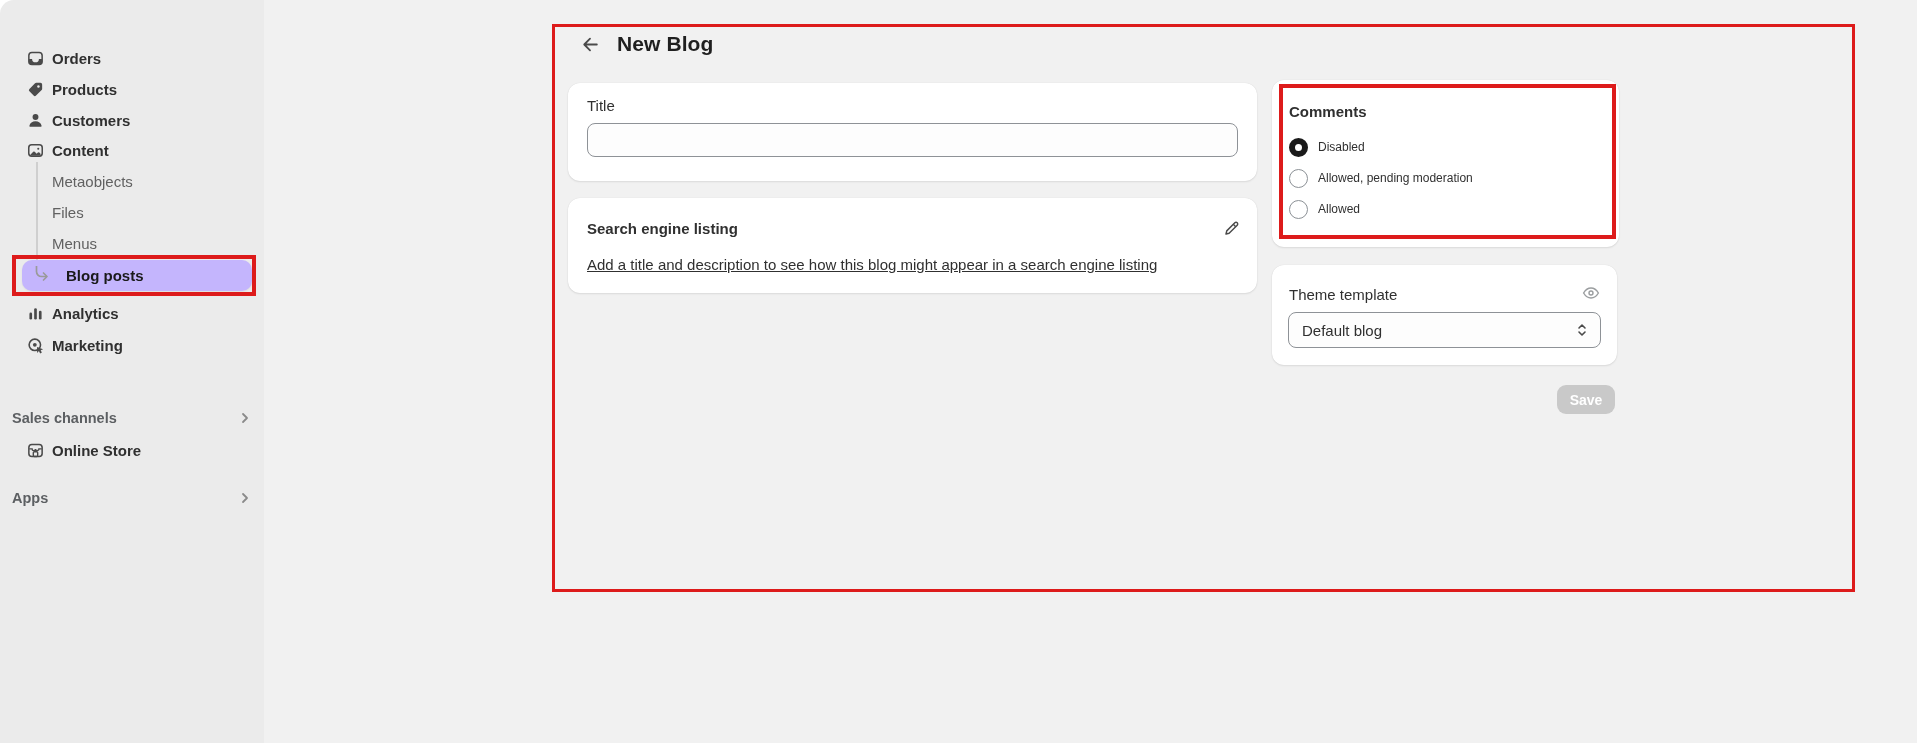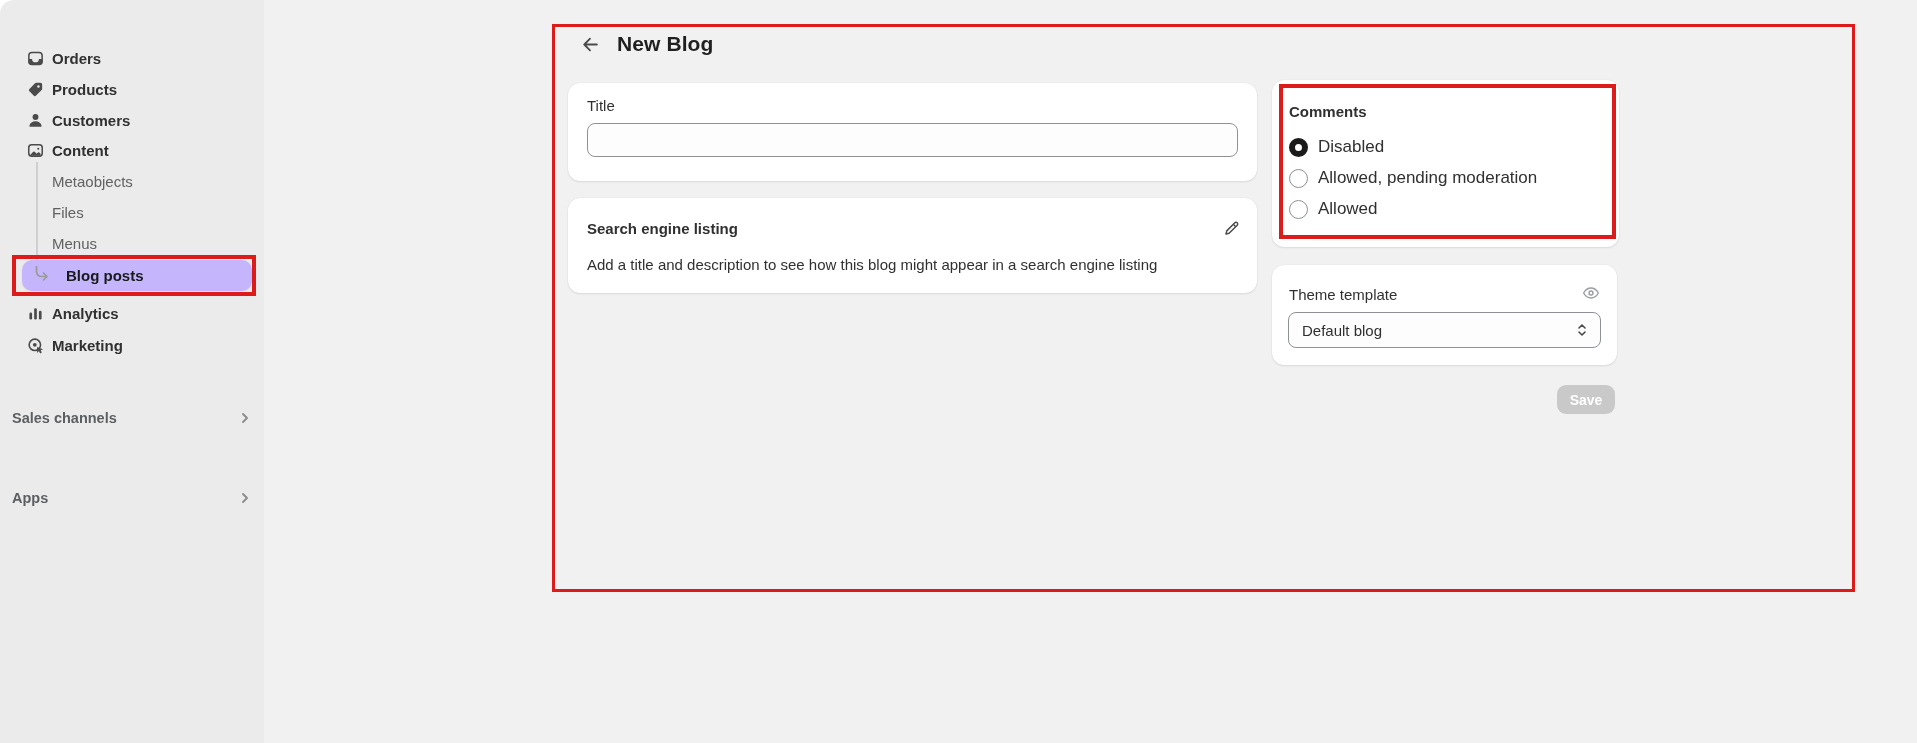--- a/index.html
+++ b/index.html
@@ -74,34 +74,34 @@
   .card-title-block   { left:568px; top:83px;  width:689px; height:98px; }
   .card-seo           { left:568px; top:198px; width:689px; height:95px; }
   .card-comments      { left:1272px; top:80px; width:347px; height:167px; }
   .card-theme         { left:1272px; top:265px; width:345px; height:100px; }
 
   .text-input {
     position:absolute; left:19px; top:40px; width:651px; height:34px;
     border:1px solid #8e9297; border-radius:8px; background:#fdfdfd;
     font-family:inherit; font-size:15px; padding:0 12px; color:#303030; outline:none;
   }
-  .seo-body { position:absolute; left:19px; top:58px; font-size:15px; color:#303030; white-space:nowrap; }
+  .seo-body { position:absolute; left:19px; top:58px; font-size:15px; color:#303030; white-space:nowrap;text-decoration:underline; }
   .icon-btn { position:absolute; width:22px; height:22px; display:flex; align-items:center; justify-content:center; cursor:pointer; color:#4a4a4a; }
   .pencil-btn { right:15px; top:19px; }
   .eye-ind { right:15px; top:17px; color:#9a9d9f; }
 
   .radio-row {
     position:absolute; left:17px; height:24px; display:flex; align-items:center; cursor:pointer;
   }
   .radio {
     width:19px; height:19px; border-radius:50%; background:#ffffff;
     border:1px solid #8c9196; flex:0 0 auto;
   }
   .radio.checked { border:6px solid #1a1a1a; }
-  .radio-label { margin-left:10px; font-size:17px; color:#303030; white-space:nowrap; }
+  .radio-label { margin-left:10px; font-size:12px; color:#303030; white-space:nowrap; }
 
   .select-box {
     position:absolute; left:16px; top:47px; width:313px; height:36px;
     border:1px solid #8e9297; border-radius:8px; background:#fdfdfd;
     display:flex; align-items:center; cursor:pointer;
   }
   .select-value { margin-left:13px; font-size:15px; color:#303030; }
   .select-chevrons { position:absolute; right:12px; display:flex; color:#4a4a4a; }
 
   .save-btn {
@@ -210,20 +210,30 @@
 
     <div class="section-header" style="top:404px">
       <span>Sales channels</span>
       <span class="section-chevron">
         <svg width="14" height="14" viewBox="0 0 14 14">
             <path d="M5 3 L9 7 L5 11" fill="none" stroke="currentColor" stroke-width="1.8" stroke-linecap="round" stroke-linejoin="round"></path>
           </svg>
       </span>
     </div>
 
+    <div class="nav-row" style="top:435px">
+      <span class="nav-icon">
+        <svg width="19" height="19" viewBox="0 0 20 20">
+            <rect x="3" y="3.6" width="14" height="12.8" rx="3.2" fill="none" stroke="currentColor" stroke-width="1.6"></rect>
+            <path d="M3.4 8.3h3a1.8 1.8 0 0 0 3.6 0 1.8 1.8 0 0 0 3.6 0h3" fill="none" stroke="currentColor" stroke-width="1.5"></path>
+            <rect x="7.7" y="11.3" width="4.6" height="5" rx="1" fill="none" stroke="currentColor" stroke-width="1.5"></rect>
+          </svg>
+      </span>
+      <span class="nav-label">Online Store</span>
+    </div>
 
     <div class="section-header" style="top:484px">
       <span>Apps</span>
       <span class="section-chevron">
         <svg width="14" height="14" viewBox="0 0 14 14">
             <path d="M5 3 L9 7 L5 11" fill="none" stroke="currentColor" stroke-width="1.8" stroke-linecap="round" stroke-linejoin="round"></path>
           </svg>
       </span>
     </div>
   </nav>

